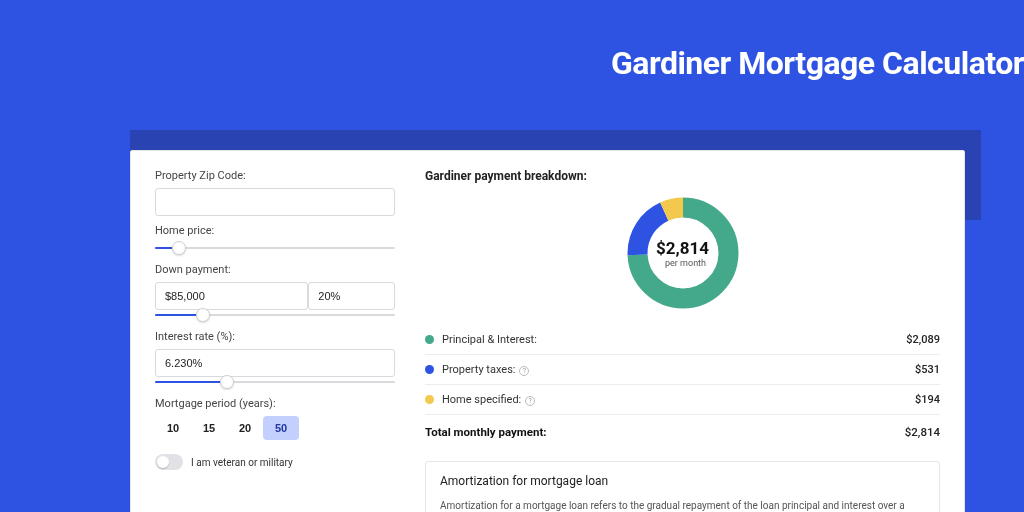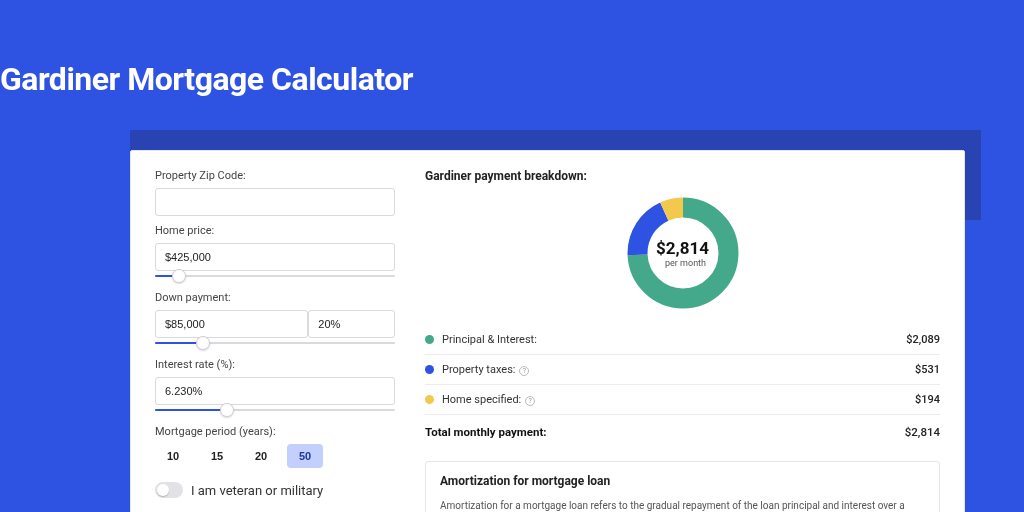--- a/index.html
+++ b/index.html
@@ -8,22 +8,22 @@
     height: 512px;
     background: #2e53e3;
     font-family: -apple-system, BlinkMacSystemFont, "Segoe UI", Roboto, Arial, sans-serif;
     overflow: hidden;
     position: relative;
   }
   .title {
     color: #fff;
     font-size: 32px;
     font-weight: 700;
-    text-align: left;
-    padding-top: 60px;
+    text-align: right;
+    padding-top: 44px;
     letter-spacing: -0.5px;
   }
   .dark-band {
     position: absolute;
     top: 130px;
     left: 130px;
     right: 43px;
     height: 90px;
     background: #2943b3;
   }
@@ -80,21 +80,21 @@
     width: 14px; height: 14px;
     background: #fff;
     border: 1px solid #cfcfd4;
     border-radius: 50%;
     box-shadow: 0 1px 2px rgba(0,0,0,0.15);
     transform: translateX(-50%);
   }
   .dp-row { display: flex; }
   .dp-row .input:first-child { flex: 2; }
   .dp-row .input:last-child  { flex: 1; }
-  .period-row { display: flex; gap: 8px; }
+  .period-row { display: flex; gap: 0; }
   .period-btn {
     width: 36px; height: 24px;
     border: none;
     background: transparent;
     font-size: 11px;
     font-weight: 700;
     color: #222;
     border-radius: 4px;
     cursor: pointer;
   }
@@ -108,21 +108,21 @@
   }
   .toggle::after {
     content: "";
     position: absolute;
     top: 2px; left: 2px;
     width: 12px; height: 12px;
     background: #fff;
     border-radius: 50%;
     box-shadow: 0 1px 1px rgba(0,0,0,0.2);
   }
-  .vet-label { font-size: 13px; color: #333; text-align: center; }
+  .vet-label { font-size: 10px; color: #333; text-align: center; }
   .section-title {
     font-size: 12px;
     font-weight: 700;
     color: #222;
   }
   .donut-wrap {
     display: flex;
     justify-content: center;
     margin: 10px 0 12px 0;
   }
@@ -167,38 +167,37 @@
     font-weight: 700;
     color: #111;
   }
   .total-row .legend-label { flex: 1; }
   .amort-box {
     margin-top: 12px;
     border: 1px solid #e6e6e9;
     border-radius: 3px;
     padding: 12px 14px 0 14px;
   }
-  .amort-title { font-size: 12px; font-weight: 700; color: #222; margin-bottom: 10px; }
+  .amort-title { font-size: 12px; font-weight: 400; color: #222; margin-bottom: 10px; }
   .amort-text { font-size: 10px; color: #555; line-height: 1.5; }
 </style>
 </head>
 <body>
 
 <div class="title">Gardiner Mortgage Calculator</div>
 <div class="dark-band"></div>
 
 <div class="card">
   <div class="cols">
     <div class="left">
 
       <div class="field-label">Property Zip Code:</div>
       <input class="input" value="" style="">
 
       <div class="field-label">Home price:</div>
-      <input class="input" value="$425,000" style="">
       <div class="slider-wrap">
         <div class="slider-track"></div>
         <div class="slider-fill" id="sf1" style="width: 10%;"></div>
         <div class="slider-thumb" id="st1" style="left: 10%;"></div>
       </div>
 
       <div class="field-label">Down payment:</div>
       <div class="dp-row">
         <input class="input" value="$85,000" style="">
         <input class="input" value="20%" style="">

